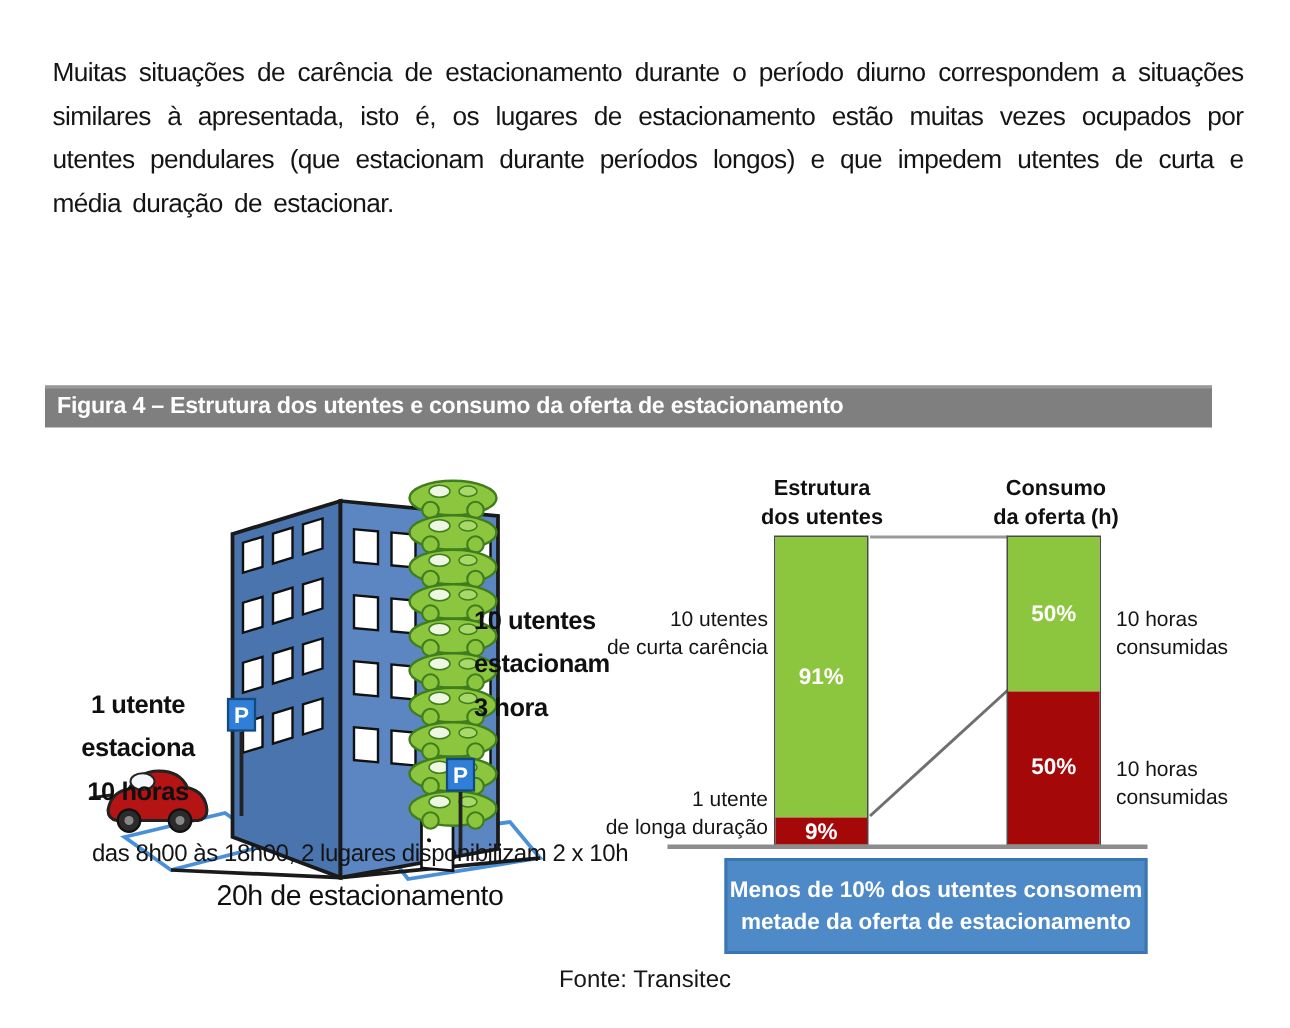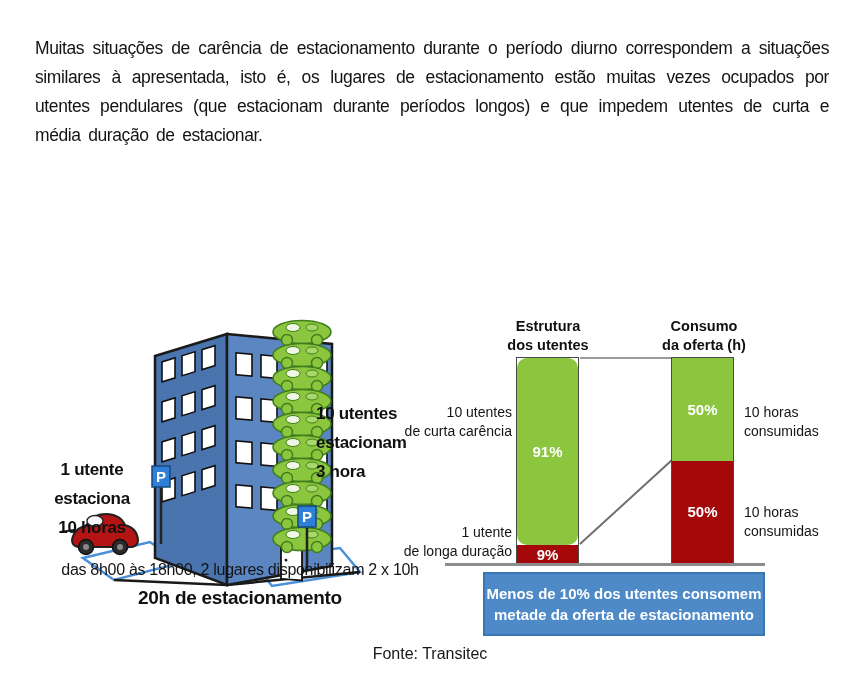--- a/index.html
+++ b/index.html
@@ -19,21 +19,21 @@
     left:30px;top:257px;width:770px;height:26px;background:#7f7f7f;
     border-top:2px solid #9a9a9a;
     color:#fff;font-weight:bold;font-size:15.5px;line-height:24px;
     padding-left:8px;letter-spacing:-0.2px;
   }
   
   .ill-label{font-weight:bold;font-size:17px;line-height:29px;color:#101010;letter-spacing:-0.3px;}
   #ill-left-label{left:42px;top:455px;width:100px;text-align:center;}
   #ill-right-label{left:316px;top:399px;width:110px;text-align:left;}
   #ill-cap1{left:60px;top:561px;width:360px;text-align:center;font-size:16px;color:#141414;letter-spacing:-0.3px;}
-  #ill-cap2{left:60px;top:587px;width:360px;text-align:center;font-size:19px;font-weight:bold;color:#101010;letter-spacing:-0.3px;}
+  #ill-cap2{left:60px;top:587px;width:360px;text-align:center;font-size:19px;font-weight:normal;color:#101010;letter-spacing:-0.3px;}
   
   .col-header{font-weight:bold;font-size:14.5px;line-height:19px;text-align:center;color:#101010;}
   #hdr-left{left:488px;top:317px;width:120px;}
   #hdr-right{left:644px;top:317px;width:120px;}
   .side-label{font-size:14px;line-height:19px;color:#141414;}
   #lbl-short{left:402px;top:403px;width:110px;text-align:right;}
   #lbl-long{left:402px;top:523px;width:110px;text-align:right;}
   #lbl-hours-top{left:744px;top:403px;width:110px;text-align:left;}
   #lbl-hours-bot{left:744px;top:503px;width:110px;text-align:left;}
   .bar{
@@ -54,20 +54,21 @@
   #source{left:0;top:645px;width:860px;text-align:center;font-size:16px;color:#161616;}
   svg text{font-family:"Liberation Sans",sans-serif;}
 </style>
 </head>
 <body>
 
 <div id="page">
 
   <div class="abs" id="para">Muitas situações de carência de estacionamento durante o período diurno correspondem a situações similares à apresentada, isto é, os lugares de estacionamento estão muitas vezes ocupados por utentes pendulares (que estacionam durante períodos longos) e que impedem utentes de curta e média duração de estacionar.</div>
 
+  <div class="abs" id="figbar">Figura 4 – Estrutura dos utentes e consumo da oferta de estacionamento</div>
 
   <svg class="abs" style="left:40px;top:318px;" width="390" height="305" viewBox="0 0 390 305">
     <defs>
       <g id="gcar">
         <ellipse cx="0" cy="0" rx="29" ry="11.5" fill="#8cc63f" stroke="#3f7d1d" stroke-width="1.6"></ellipse>
         <circle cx="-15" cy="8" r="5.5" fill="#8cc63f" stroke="#3f7d1d" stroke-width="1.4"></circle>
         <circle cx="15" cy="8" r="5.5" fill="#8cc63f" stroke="#3f7d1d" stroke-width="1.4"></circle>
         <ellipse cx="-9" cy="-4.5" rx="7" ry="4" fill="#eef7e2" stroke="#3f7d1d" stroke-width="1"></ellipse>
         <ellipse cx="10" cy="-4.5" rx="6" ry="3.5" fill="#a9d86a" stroke="#3f7d1d" stroke-width="1"></ellipse>
       </g>
@@ -180,21 +181,21 @@
     <div>Estrutura</div>
     <div>dos utentes</div>
   </div>
 
   <svg class="abs" style="left:435px;top:315px;" width="420" height="260" viewBox="0 0 420 260">
     <line x1="145" y1="43" x2="237" y2="43" stroke="#9a9a9a" stroke-width="2"></line>
     <line x1="145" y1="229" x2="237" y2="145" stroke="#6f6f6f" stroke-width="2"></line>
   </svg>
 
   <div class="abs bar" id="bar-left">
-    <div class="seg" style="height: 187px; background: rgb(140, 198, 63); border-radius: 10px;">
+    <div class="seg" style="height: 187px; background: rgb(140, 198, 63);">
       <span>91%</span>
     </div>
     <div class="seg" style="height: 18px; background: rgb(164, 8, 8);">
       <span>9%</span>
     </div>
   </div>
   <div class="abs bar" id="bar-right">
     <div class="seg" style="height: 103px; background: rgb(140, 198, 63);">
       <span>50%</span>
     </div>

